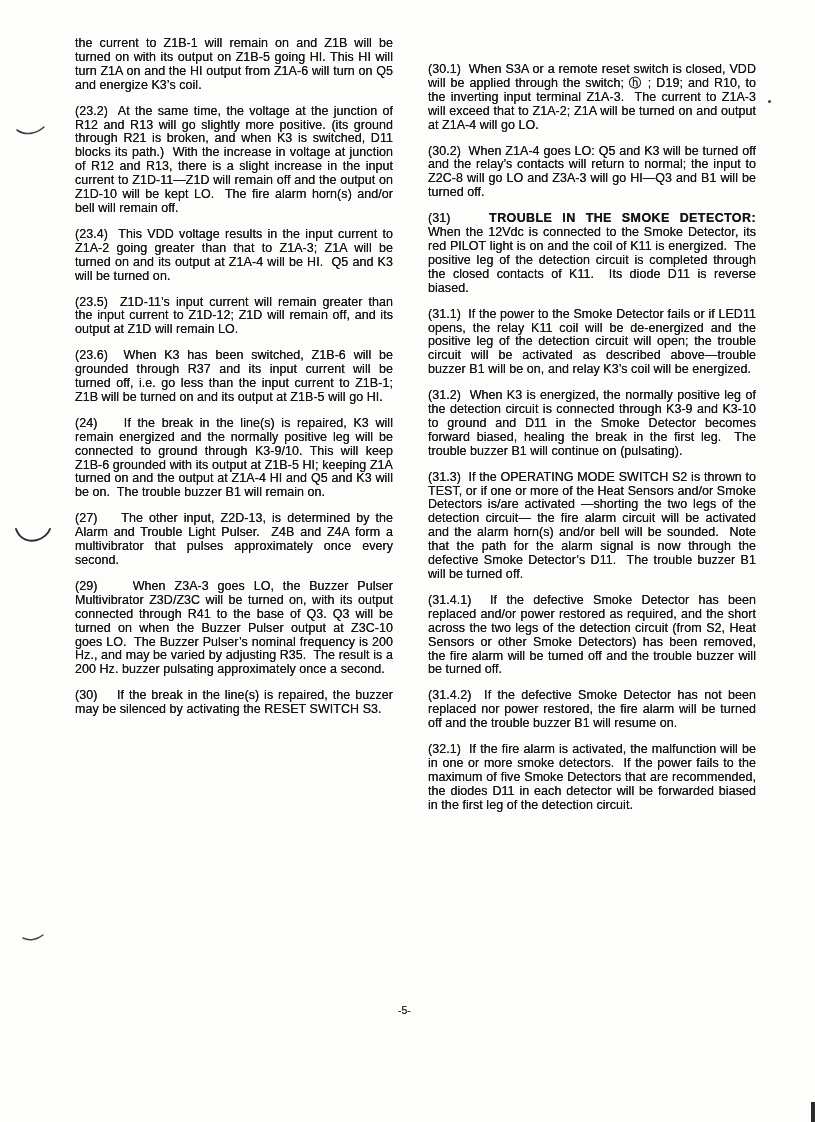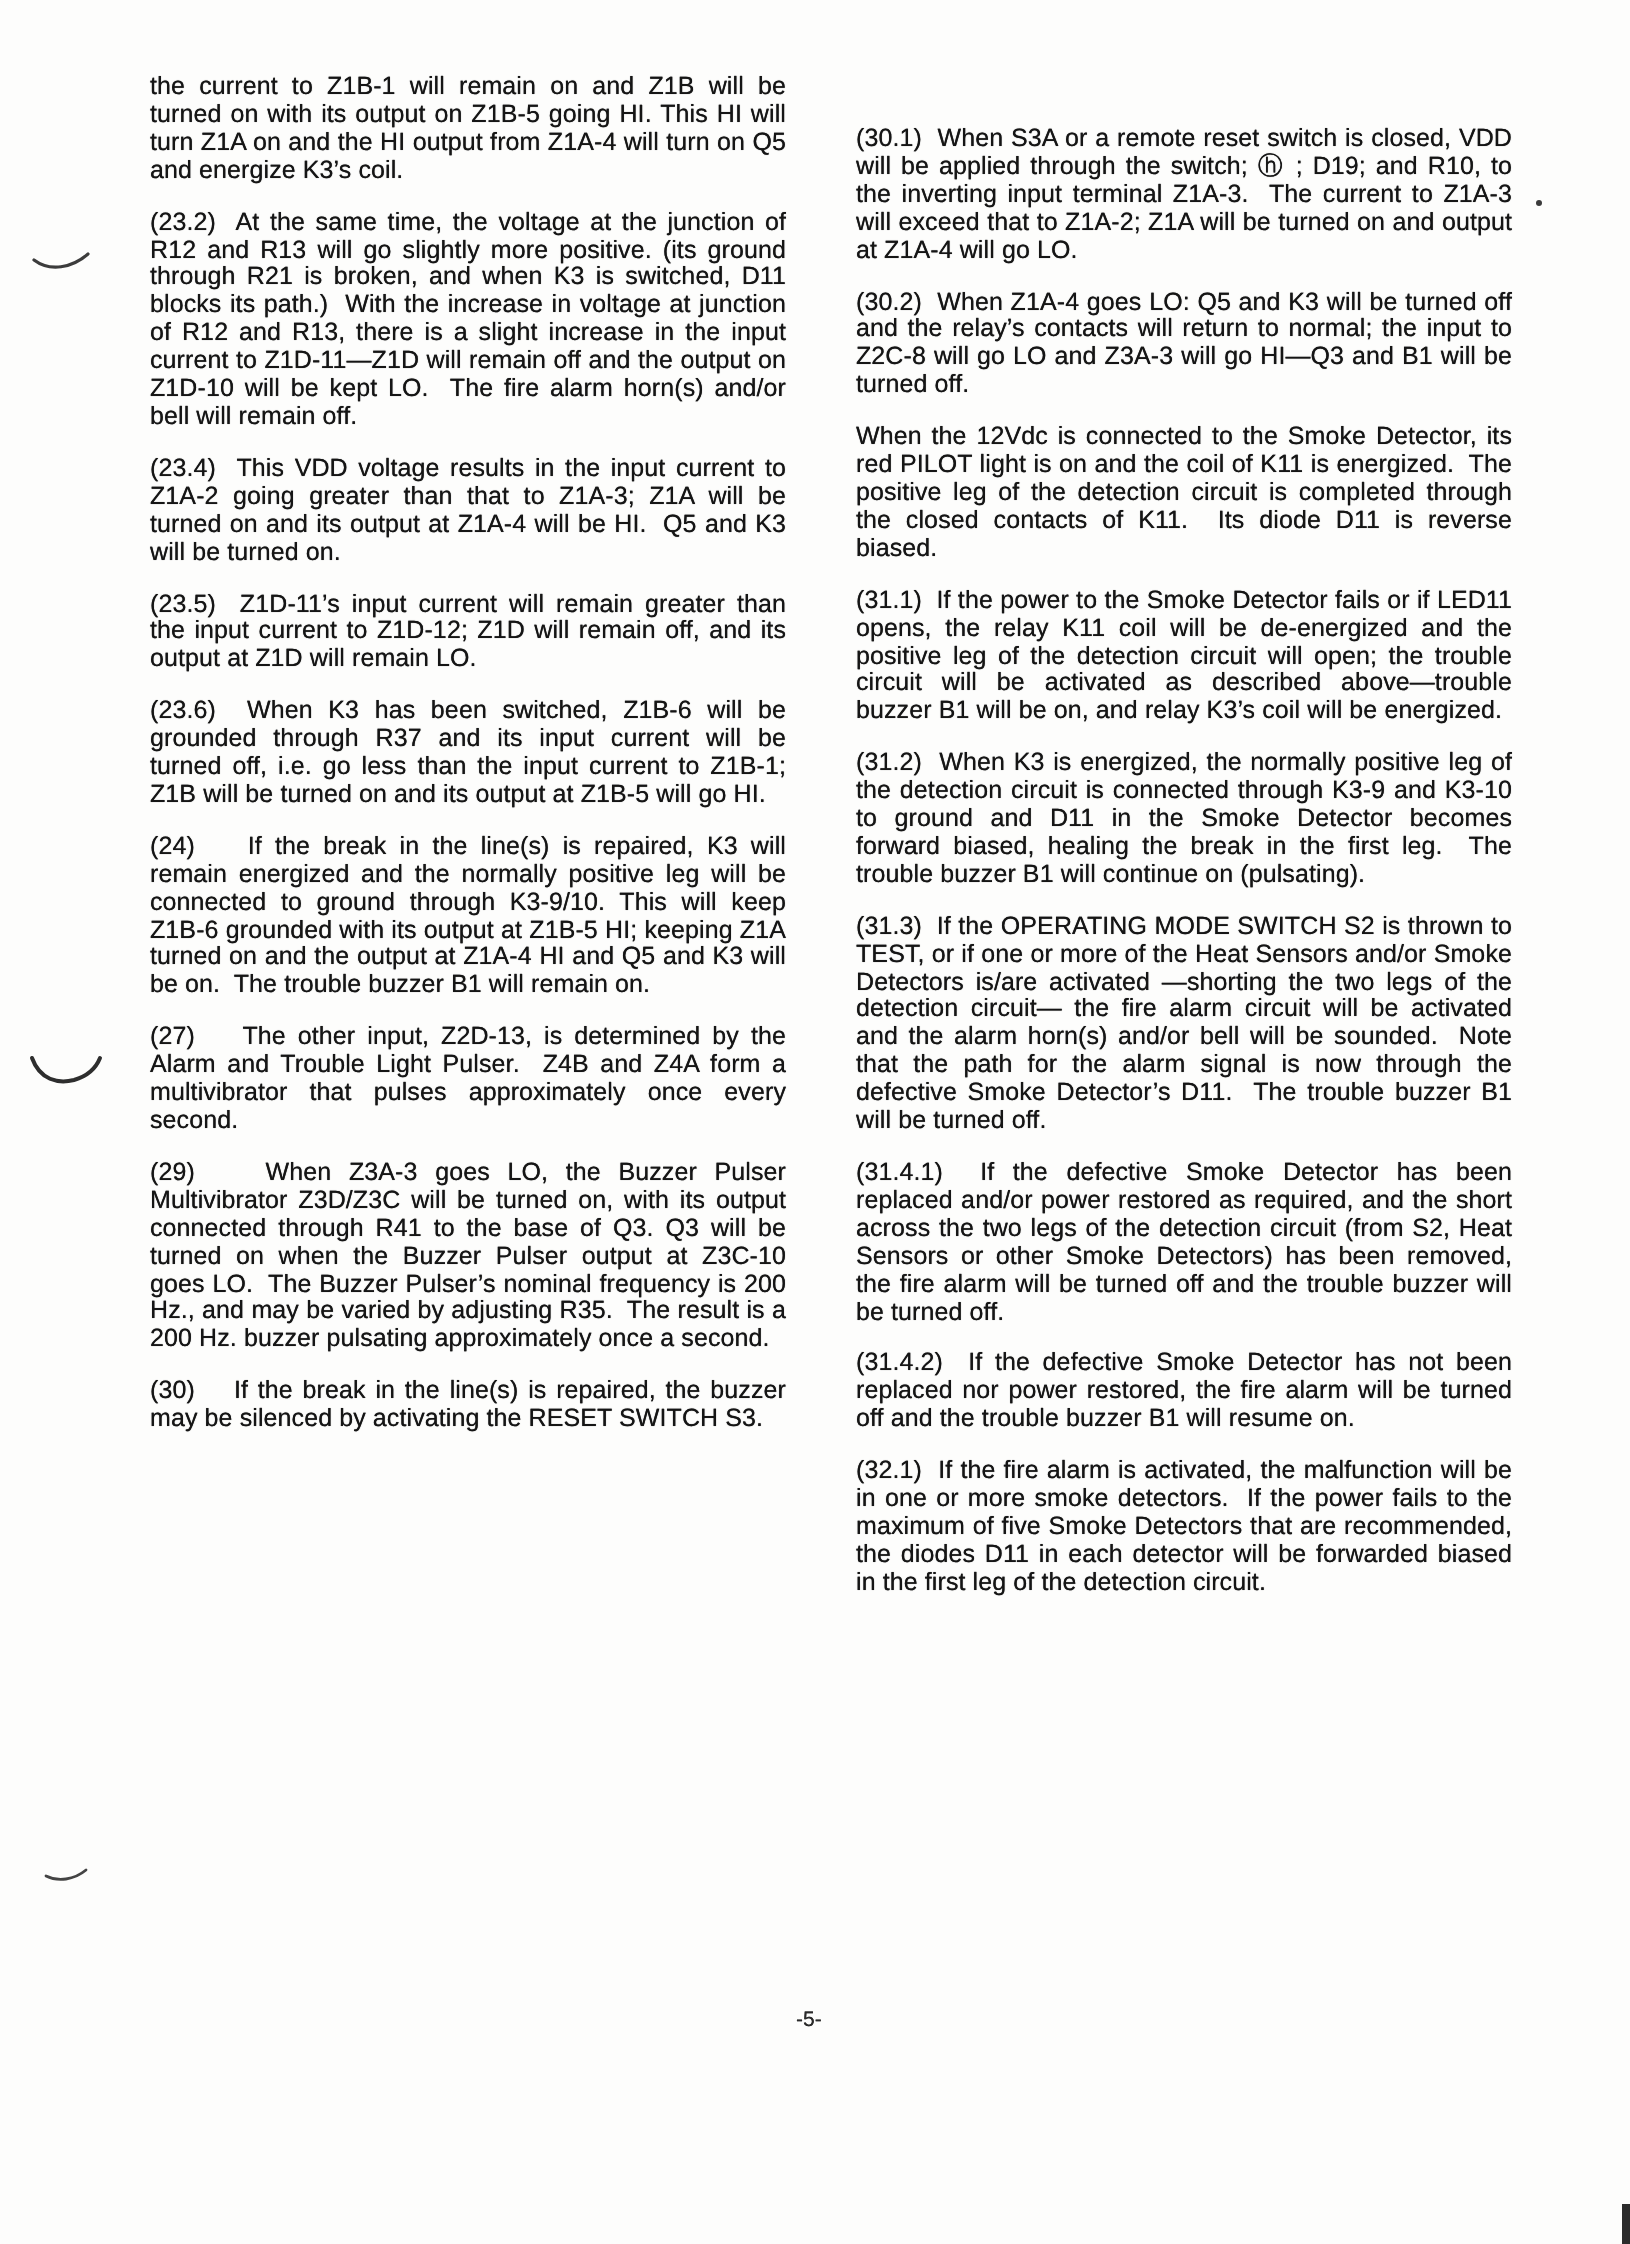--- a/index.html
+++ b/index.html
@@ -68,35 +68,35 @@
   </svg>
   <svg class="pen-mark" style="left:21px; top:931px;" width="24" height="12" viewBox="0 0 24 12">
     <path d="M2,7 C8,10 16,9 22,4" fill="none" stroke="#444444" stroke-width="1.4" stroke-linecap="round"></path>
   </svg>
 
   <div class="stray-dot"></div>
 
   <div class="scan-edge-corner"></div>
 
   <div class="col col-left">
-    <p class="para">the current to Z1B-1 will remain on and Z1B will be turned on with its output on Z1B-5 going HI. This HI will turn Z1A on and the HI output from Z1A-4 will turn on Q5 and energize K3’s coil.</p>
+    <p class="para">the current to Z1B-1 will remain on and Z1B will be turned on with its output on Z1B-5 going HI. This HI will turn Z1A on and the HI output from Z1A-6 will turn on Q5 and energize K3’s coil.</p>
     <p class="para">(23.2)&nbsp; At the same time, the voltage at the junction of R12 and R13 will go slightly more positive. (its ground through R21 is broken, and when K3 is switched, D11 blocks its path.)&nbsp; With the increase in voltage at junction of R12 and R13, there is a slight increase in the input current to Z1D-11—Z1D will remain off and the output on Z1D-10 will be kept LO.&nbsp; The fire alarm horn(s) and/or bell will remain off.</p>
     <p class="para">(23.4)&nbsp; This VDD voltage results in the input current to Z1A-2 going greater than that to Z1A-3; Z1A will be turned on and its output at Z1A-4 will be HI.&nbsp; Q5 and K3 will be turned on.</p>
     <p class="para">(23.5)&nbsp; Z1D-11’s input current will remain greater than the input current to Z1D-12; Z1D will remain off, and its output at Z1D will remain LO.</p>
     <p class="para">(23.6)&nbsp; When K3 has been switched, Z1B-6 will be grounded through R37 and its input current will be turned off, i.e. go less than the input current to Z1B-1; Z1B will be turned on and its output at Z1B-5 will go HI.</p>
     <p class="para">(24)&nbsp;&nbsp;&nbsp; If the break in the line(s) is repaired, K3 will remain energized and the normally positive leg will be connected to ground through K3-9/10. This will keep Z1B-6 grounded with its output at Z1B-5 HI; keeping Z1A turned on and the output at Z1A-4 HI and Q5 and K3 will be on.&nbsp; The trouble buzzer B1 will remain on.</p>
     <p class="para">(27)&nbsp;&nbsp;&nbsp; The other input, Z2D-13, is determined by the Alarm and Trouble Light Pulser.&nbsp; Z4B and Z4A form a multivibrator that pulses approximately once every second.</p>
     <p class="para">(29)&nbsp;&nbsp;&nbsp; When Z3A-3 goes LO, the Buzzer Pulser Multivibrator Z3D/Z3C will be turned on, with its output connected through R41 to the base of Q3. Q3 will be turned on when the Buzzer Pulser output at Z3C-10 goes LO.&nbsp; The Buzzer Pulser’s nominal frequency is 200 Hz., and may be varied by adjusting R35.&nbsp; The result is a 200 Hz. buzzer pulsating approximately once a second.</p>
     <p class="para">(30)&nbsp;&nbsp;&nbsp; If the break in the line(s) is repaired, the buzzer may be silenced by activating the RESET SWITCH S3.</p>
   </div>
 
   <div class="col col-right">
     <p class="para">(30.1)&nbsp; When S3A or a remote reset switch is closed, VDD will be applied through the switch; ⓗ ; D19; and R10, to the inverting input terminal Z1A-3.&nbsp; The current to Z1A-3 will exceed that to Z1A-2; Z1A will be turned on and output at Z1A-4 will go LO.</p>
     <p class="para">(30.2)&nbsp; When Z1A-4 goes LO: Q5 and K3 will be turned off and the relay’s contacts will return to normal; the input to Z2C-8 will go LO and Z3A-3 will go HI—Q3 and B1 will be turned off.</p>
-    <p class="para"><span>When the 12Vdc is connected to the Smoke Detector, its red PILOT light is on and the coil of K11 is energized.&nbsp; The positive leg of the detection circuit is completed through the closed contacts of K11.&nbsp; Its diode D11 is reverse biased.</span></p>
+    <p class="para"><span class="head-line"><span>(31)&nbsp;&nbsp;&nbsp;&nbsp;</span><b>TROUBLE IN THE SMOKE DETECTOR:</b></span><span>When the 12Vdc is connected to the Smoke Detector, its red PILOT light is on and the coil of K11 is energized.&nbsp; The positive leg of the detection circuit is completed through the closed contacts of K11.&nbsp; Its diode D11 is reverse biased.</span></p>
     <p class="para">(31.1)&nbsp; If the power to the Smoke Detector fails or if LED11 opens, the relay K11 coil will be de-energized and the positive leg of the detection circuit will open; the trouble circuit will be activated as described above—trouble buzzer B1 will be on, and relay K3’s coil will be energized.</p>
     <p class="para">(31.2)&nbsp; When K3 is energized, the normally positive leg of the detection circuit is connected through K3-9 and K3-10 to ground and D11 in the Smoke Detector becomes forward biased, healing the break in the first leg.&nbsp; The trouble buzzer B1 will continue on (pulsating).</p>
     <p class="para">(31.3)&nbsp; If the OPERATING MODE SWITCH S2 is thrown to TEST, or if one or more of the Heat Sensors and/or Smoke Detectors is/are activated —shorting the two legs of the detection circuit— the fire alarm circuit will be activated and the alarm horn(s) and/or bell will be sounded.&nbsp; Note that the path for the alarm signal is now through the defective Smoke Detector’s D11.&nbsp; The trouble buzzer B1 will be turned off.</p>
     <p class="para">(31.4.1)&nbsp; If the defective Smoke Detector has been replaced and/or power restored as required, and the short across the two legs of the detection circuit (from S2, Heat Sensors or other Smoke Detectors) has been removed, the fire alarm will be turned off and the trouble buzzer will be turned off.</p>
     <p class="para">(31.4.2)&nbsp; If the defective Smoke Detector has not been replaced nor power restored, the fire alarm will be turned off and the trouble buzzer B1 will resume on.</p>
     <p class="para">(32.1)&nbsp; If the fire alarm is activated, the malfunction will be in one or more smoke detectors.&nbsp; If the power fails to the maximum of five Smoke Detectors that are recommended, the diodes D11 in each detector will be forwarded biased in the first leg of the detection circuit.</p>
   </div>
 
   <div class="page-number">-5-</div>
 

